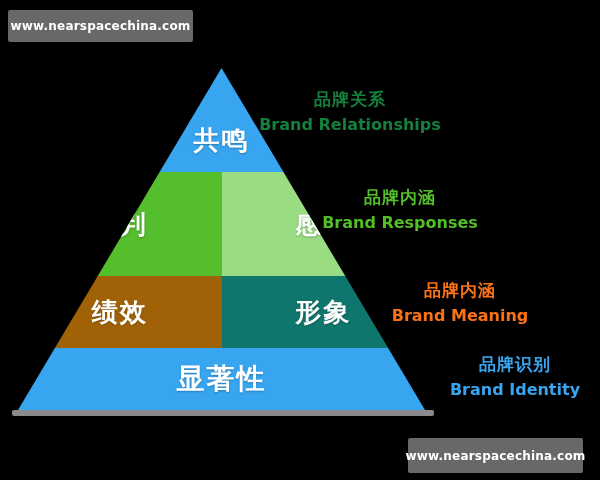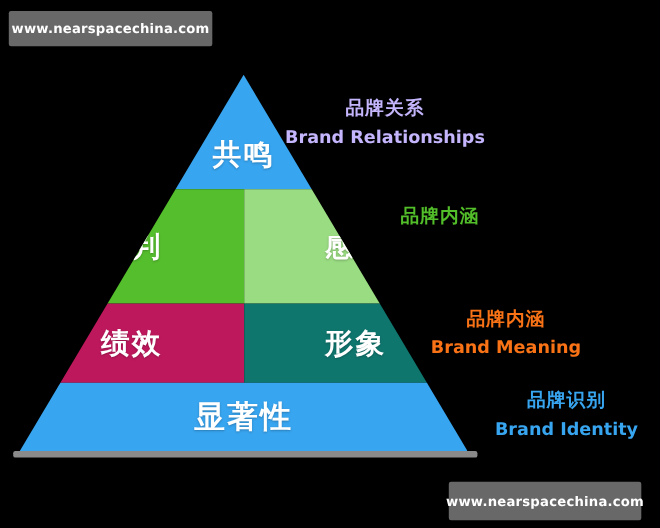--- a/index.html
+++ b/index.html
@@ -93,37 +93,38 @@
 
   <div id="pyramid">
     <div class="level" id="level-resonance">
       <div class="cell" id="cell-resonance" style="background-color: rgb(56, 165, 240);">共鸣</div>
     </div>
     <div class="level" id="level-responses">
       <div class="cell" id="cell-judgments" style="background-color: rgb(85, 190, 45);">评判</div>
       <div class="cell" id="cell-feelings" style="background-color: rgb(154, 220, 130);">感觉</div>
     </div>
     <div class="level" id="level-meaning">
-      <div class="cell" id="cell-performance" style="background-color: #be185d;">绩效</div>
+      <div class="cell" id="cell-performance" style="background-color: #a16207;">绩效</div>
       <div class="cell" id="cell-imagery" style="background-color: #0f766e;">形象</div>
     </div>
     <div class="level" id="level-identity">
       <div class="cell" id="cell-salience" style="background-color: rgb(56, 165, 240);">显著性</div>
     </div>
   </div>
 
   <div id="pyramid-base-shadow" style="background-color: rgb(138, 138, 138);"></div>
 
-  <div class="annotation" id="annotation-relationships" style="color: #c4b5fd;">
+  <div class="annotation" id="annotation-relationships" style="color: #15803d;">
     <div class="zh">品牌关系</div>
     <div class="en">Brand Relationships</div>
   </div>
 
   <div class="annotation" id="annotation-responses" style="color: rgb(82, 190, 41);">
     <div class="zh">品牌内涵</div>
+    <div class="en">Brand Responses</div>
   </div>
 
   <div class="annotation" id="annotation-meaning" style="color: #f97316;">
     <div class="zh">品牌内涵</div>
     <div class="en">Brand Meaning</div>
   </div>
 
   <div class="annotation" id="annotation-identity" style="color: rgb(56, 165, 240);">
     <div class="zh">品牌识别</div>
     <div class="en">Brand Identity</div>

